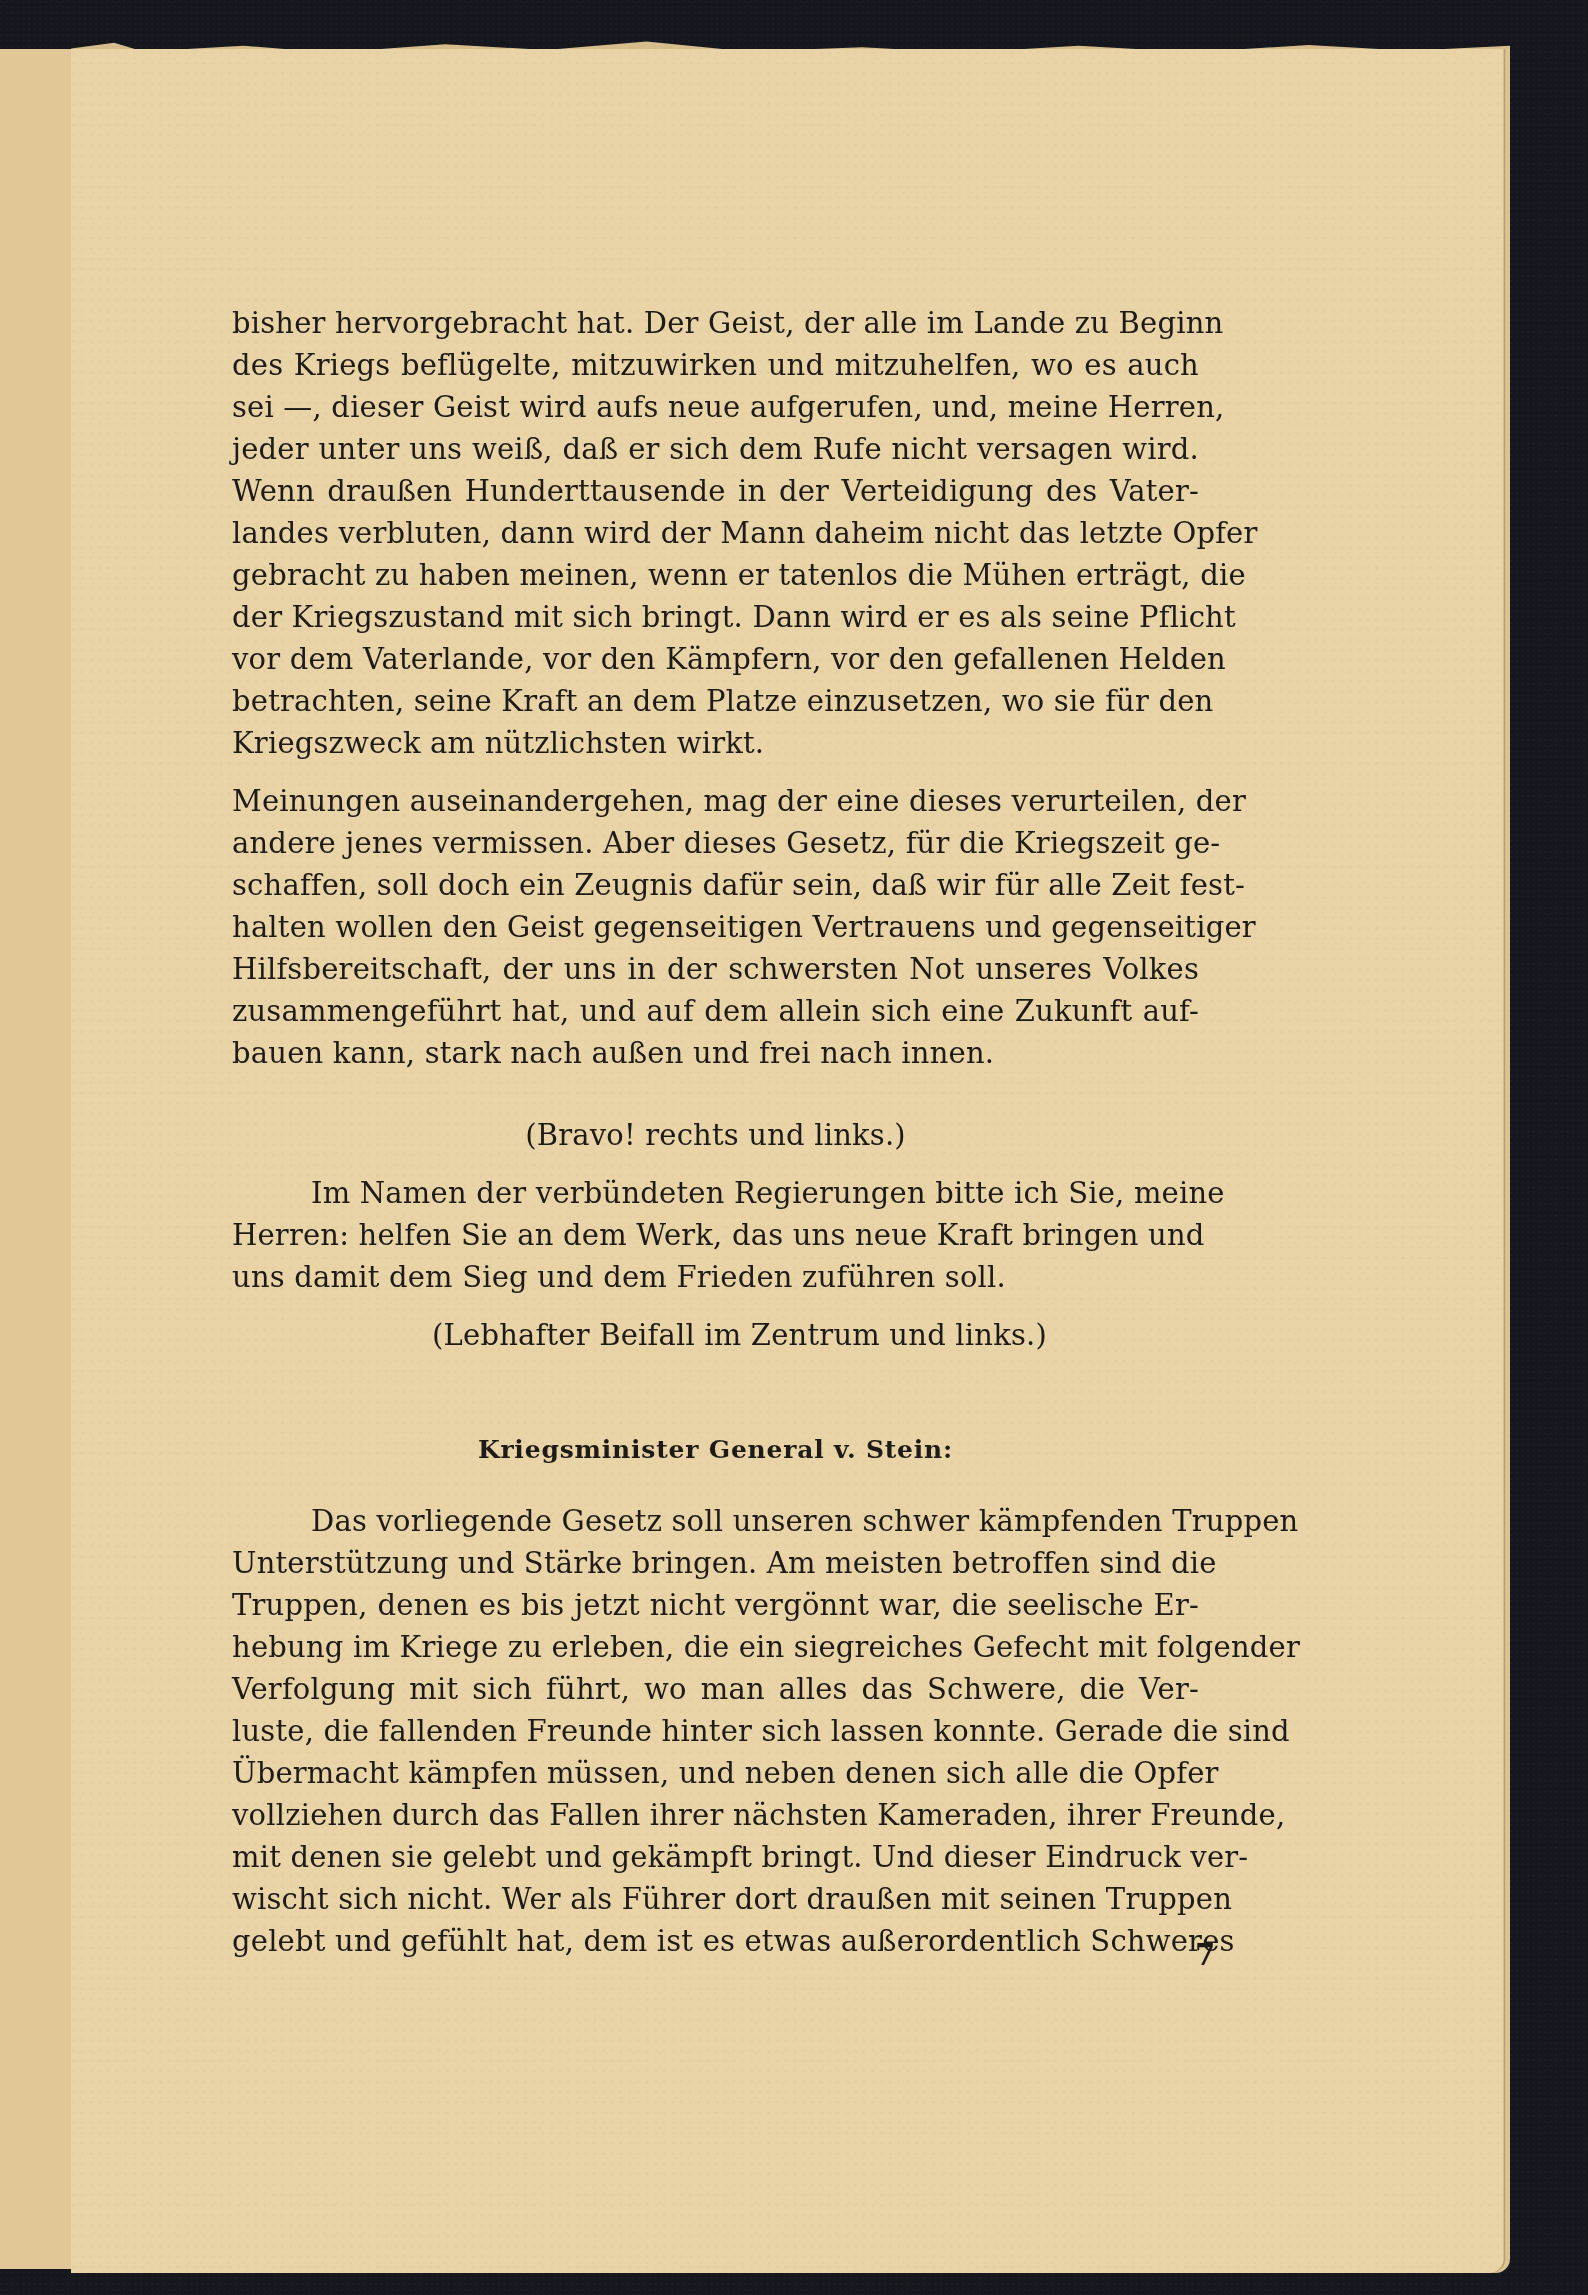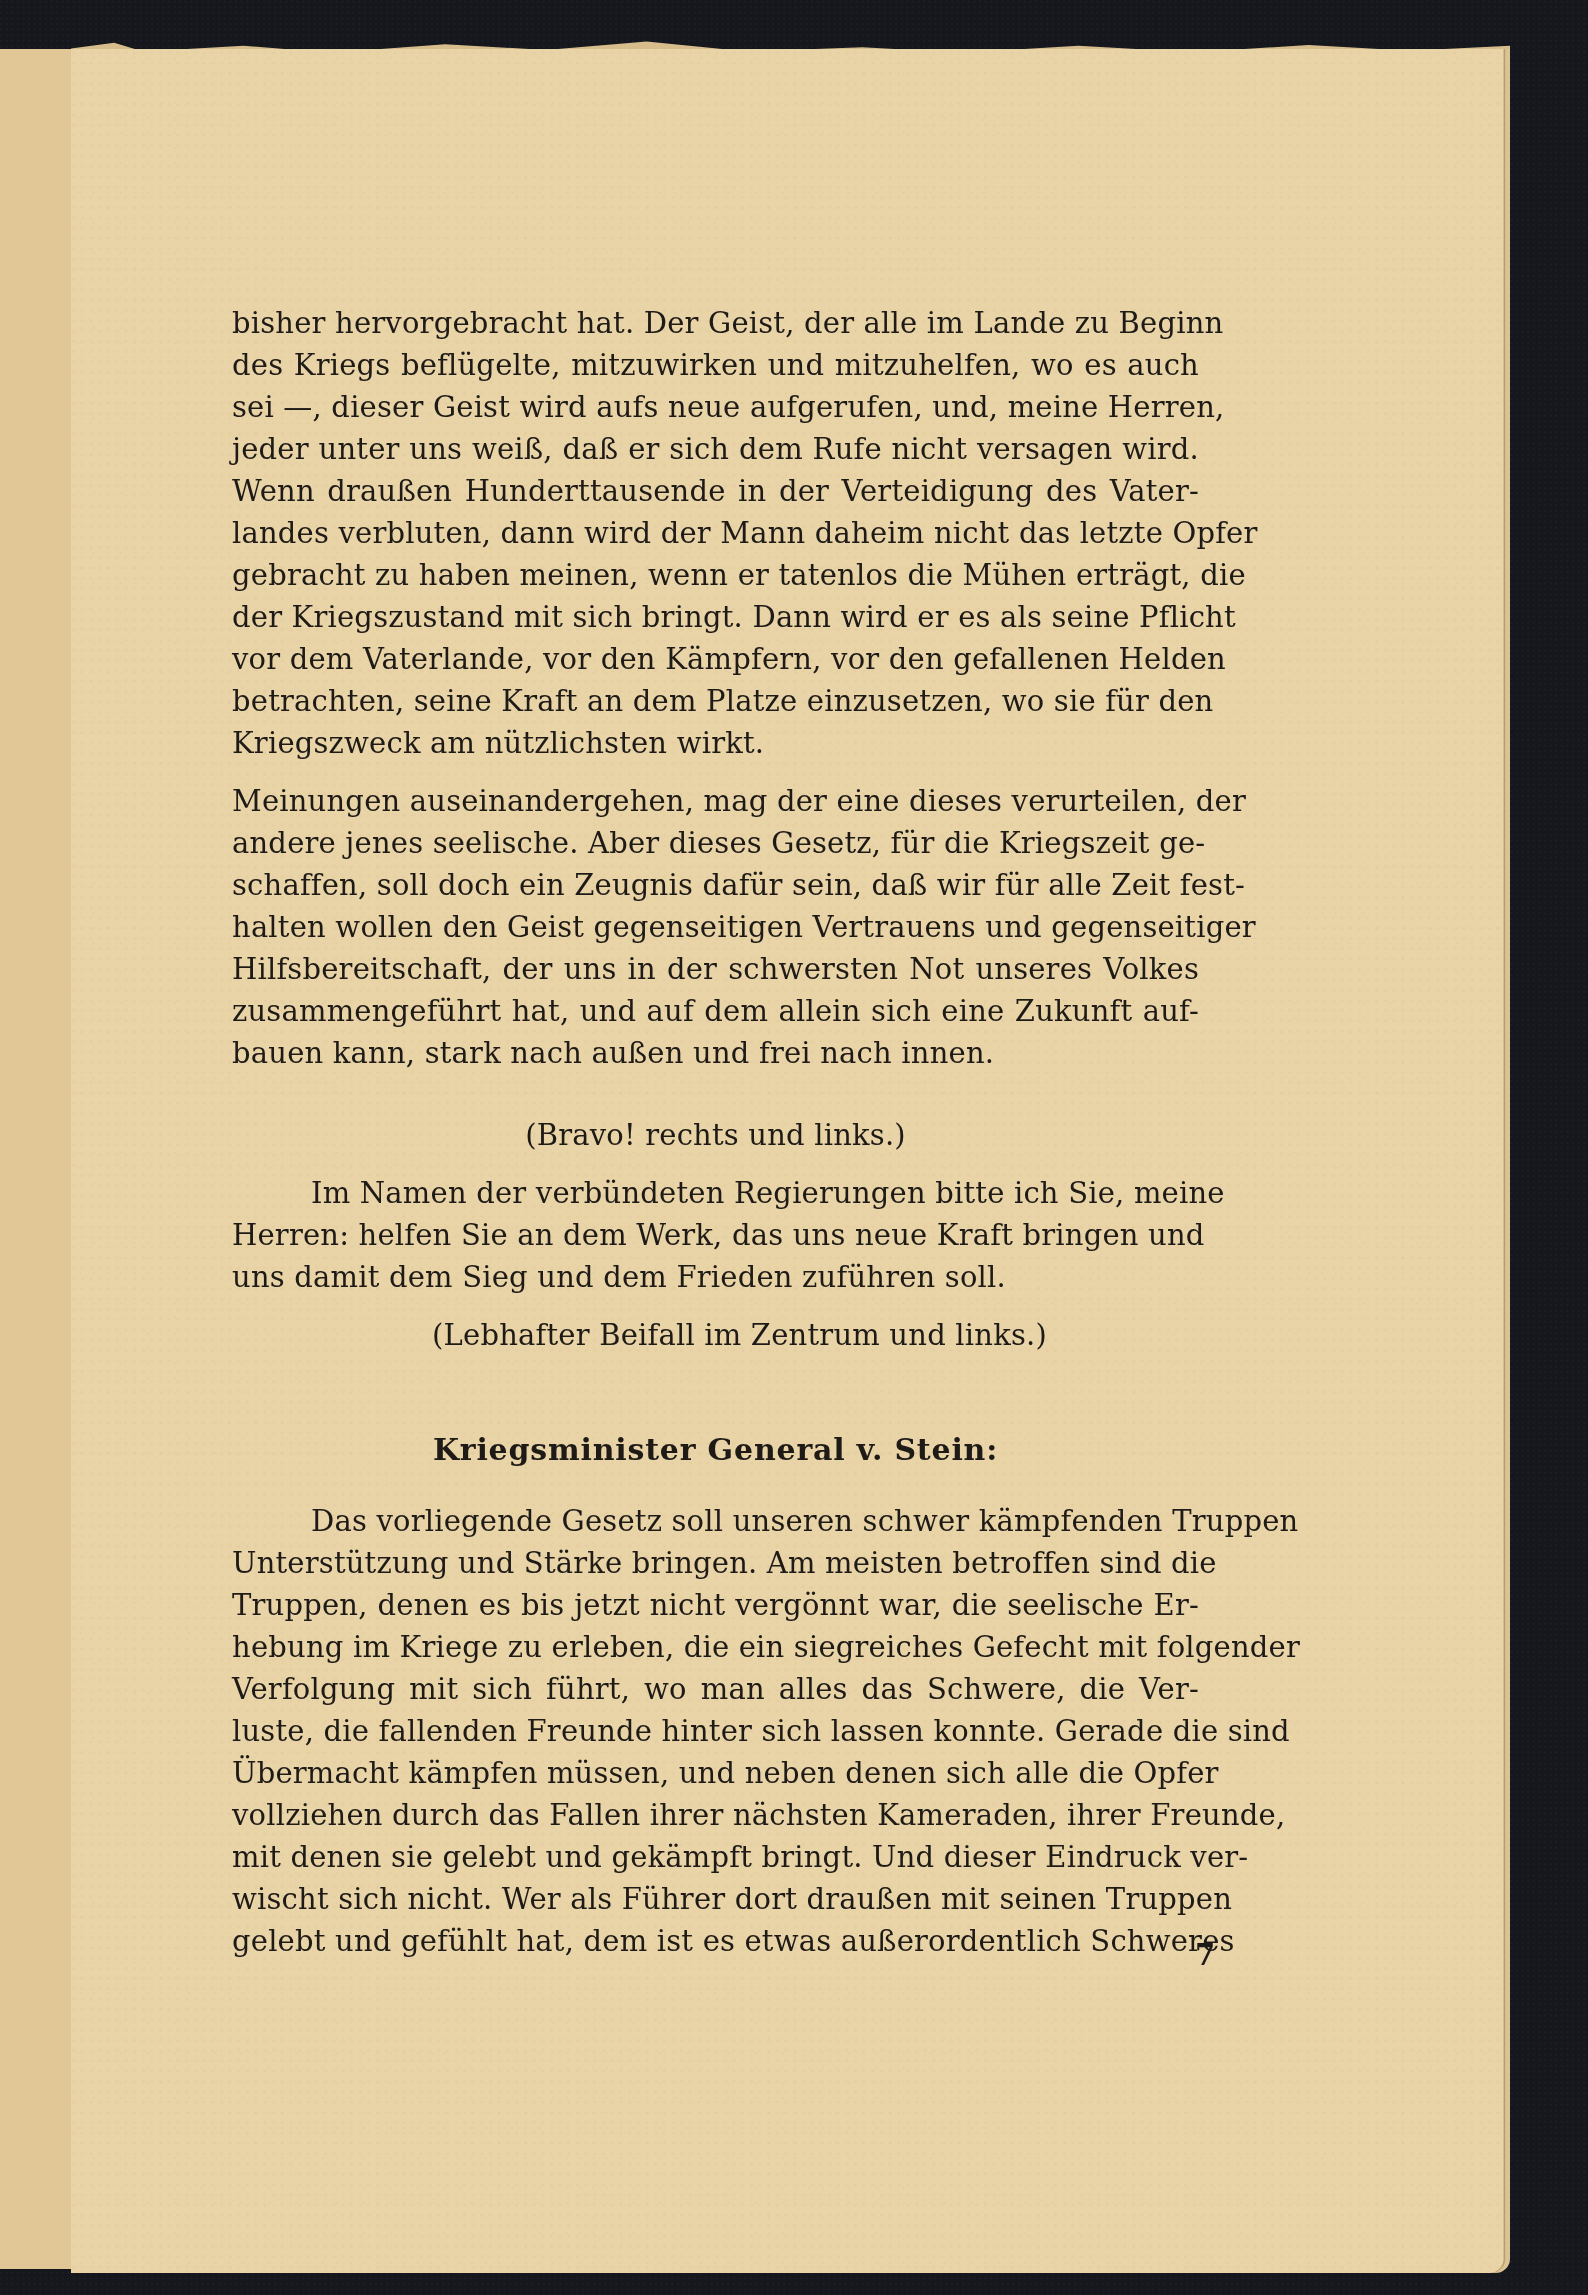--- a/index.html
+++ b/index.html
@@ -42,21 +42,21 @@
     letter-spacing:0.2px;
   }
   .para { margin:16px; text-align:justify; }
   .line { display:block; text-align:justify; text-align-last:justify; white-space:nowrap; }
   .line.last { text-align-last:left; }
   .indent { padding-left:79px; }
   .center { display:block; text-align:center; }
   .center.applause-1 { padding-left:0;margin-top:40px; }
   .center.applause-2 { padding-left:48px; }
   .heading {
-    display:block; text-align:center; font-weight:bold; font-size:30px;
+    display:block; text-align:center; font-weight:bold; font-size:25px;
     margin-top:73px; margin-bottom:29px; letter-spacing:0.8px;
   }
   .page-number {
     position:absolute; left:1195px; top:1938px;
     font-family:"DejaVu Serif", serif; font-weight:bold; font-size:29px; color:#1e1a16;
   }
 </style>
 </head>
 <body>
 
@@ -75,21 +75,21 @@
     <span class="line">landes verbluten, dann wird der Mann daheim nicht das letzte Opfer</span>
     <span class="line">gebracht zu haben meinen, wenn er tatenlos die Mühen erträgt, die</span>
     <span class="line">der Kriegszustand mit sich bringt. Dann wird er es als seine Pflicht</span>
     <span class="line">vor dem Vaterlande, vor den Kämpfern, vor den gefallenen Helden</span>
     <span class="line">betrachten, seine Kraft an dem Platze einzusetzen, wo sie für den</span>
     <span class="line last">Kriegszweck am nützlichsten wirkt.</span>
   </div>
 
   <div class="para">
     <span class="line">Meinungen auseinandergehen, mag der eine dieses verurteilen, der</span>
-    <span class="line">andere jenes seelische. Aber dieses Gesetz, für die Kriegszeit ge-</span>
+    <span class="line">andere jenes vermissen. Aber dieses Gesetz, für die Kriegszeit ge-</span>
     <span class="line">schaffen, soll doch ein Zeugnis dafür sein, daß wir für alle Zeit fest-</span>
     <span class="line">halten wollen den Geist gegenseitigen Vertrauens und gegenseitiger</span>
     <span class="line">Hilfsbereitschaft, der uns in der schwersten Not unseres Volkes</span>
     <span class="line">zusammengeführt hat, und auf dem allein sich eine Zukunft auf-</span>
     <span class="line last">bauen kann, stark nach außen und frei nach innen.</span>
   </div>
 
   <span class="center applause-1">(Bravo! rechts und links.)</span>
 
   <div class="para">

